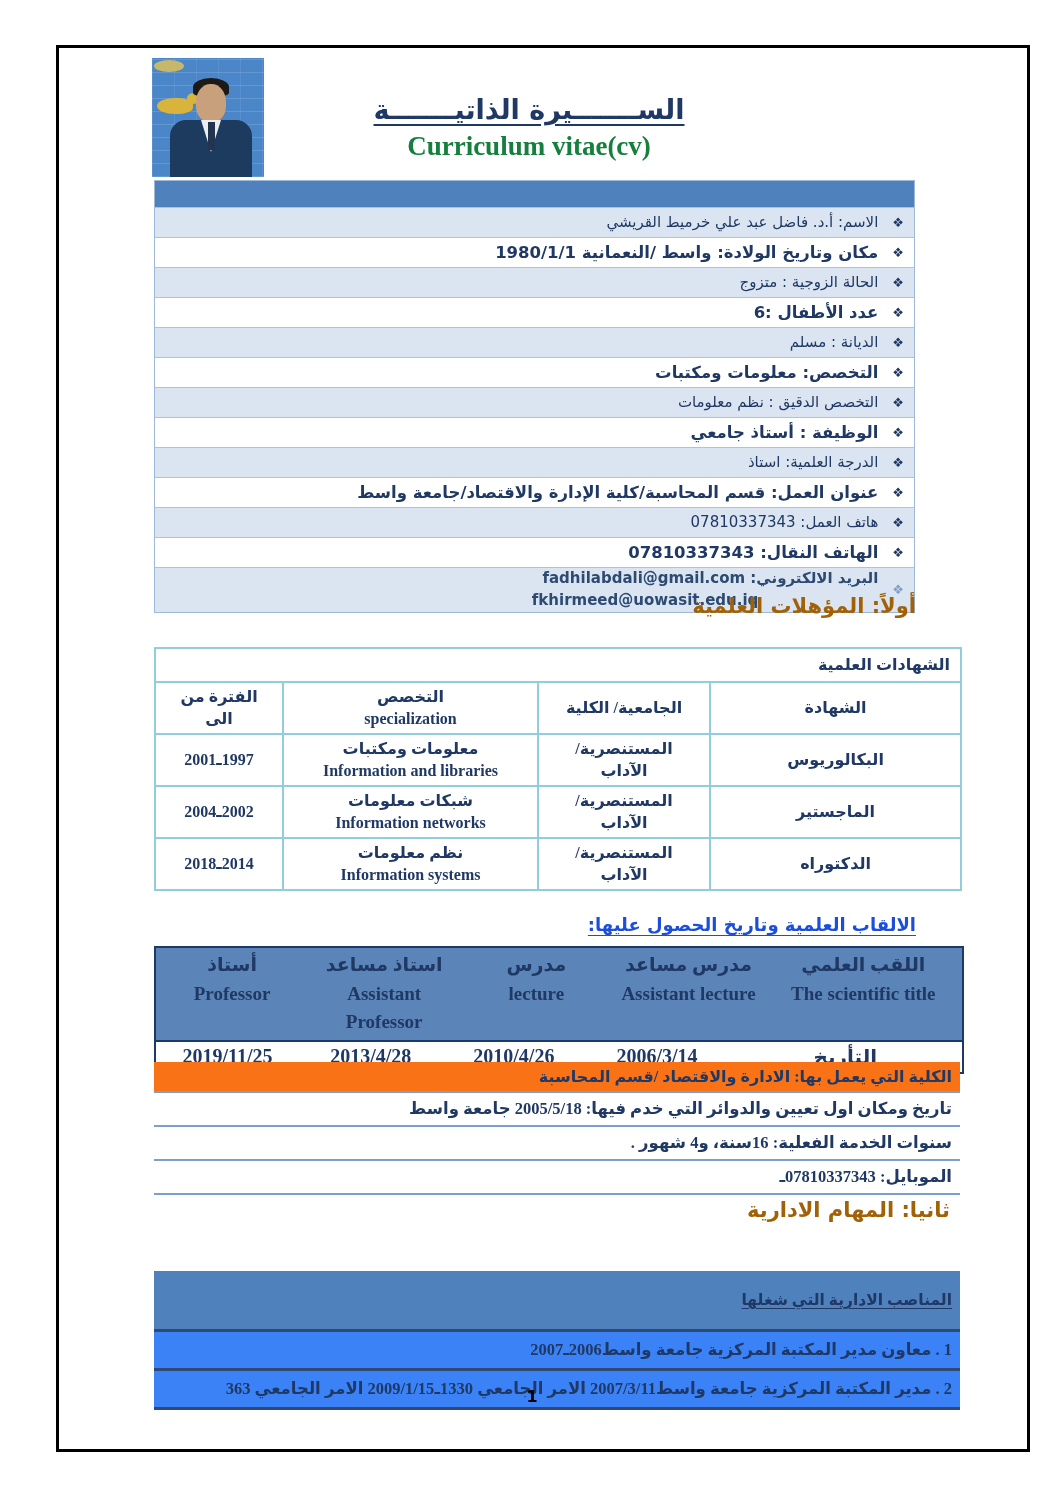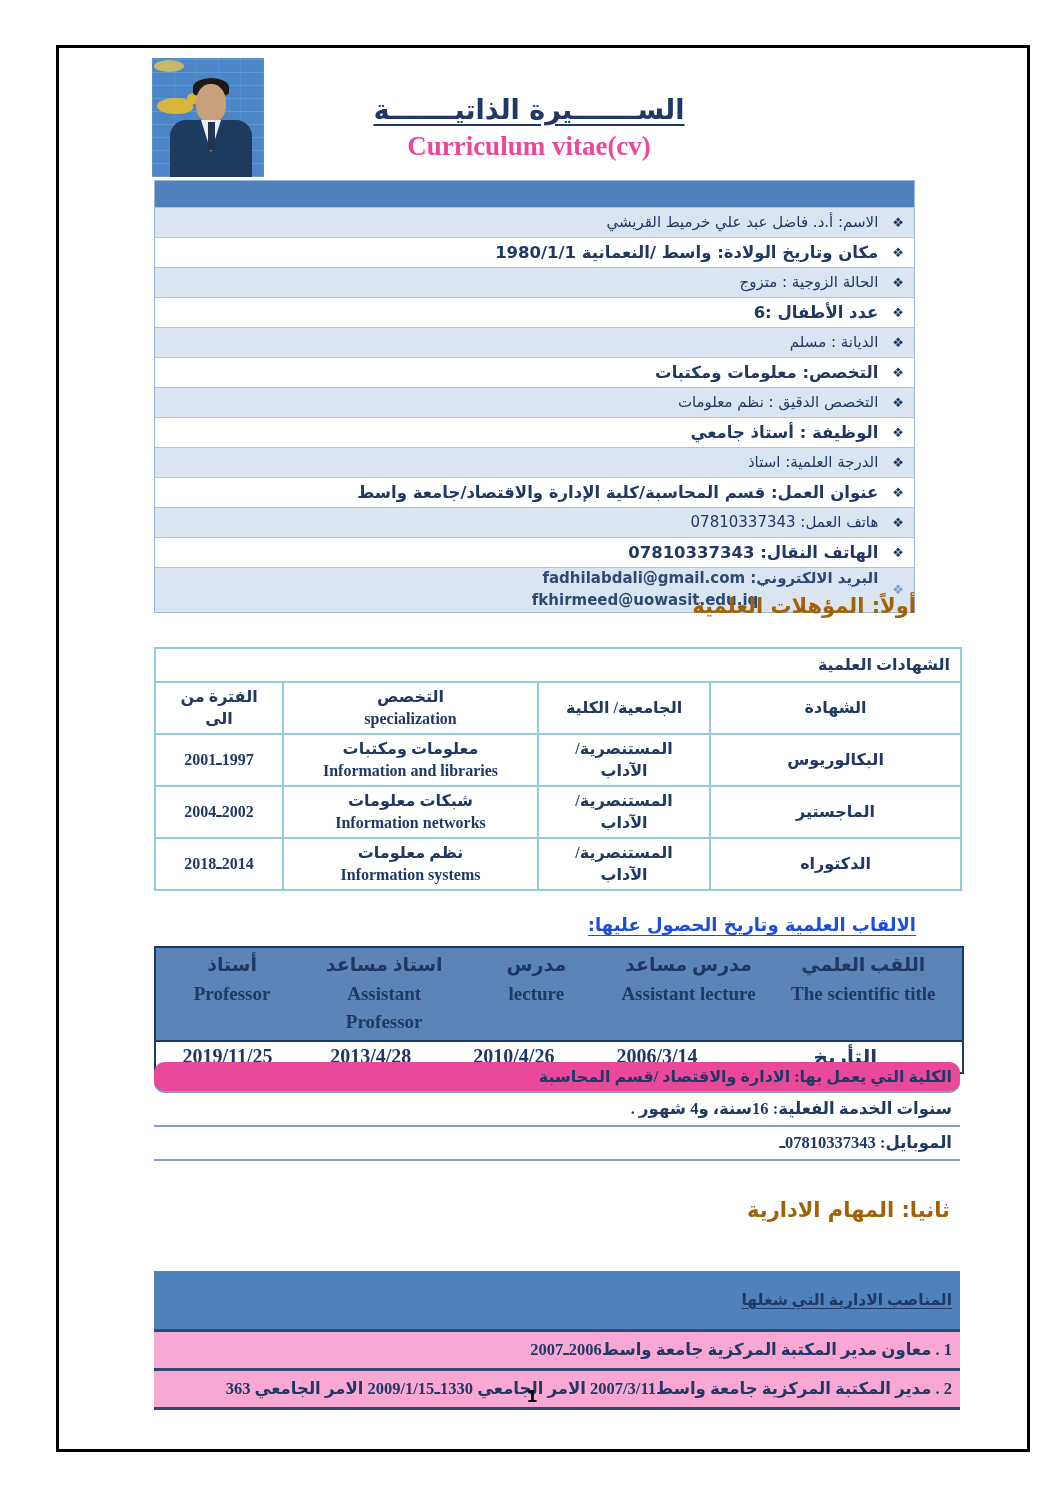--- a/index.html
+++ b/index.html
@@ -26,21 +26,21 @@
   .p-body{position:absolute;left:18px;top:62px;width:82px;height:60px;background:#1d3a5f;
         border-radius:16px 16px 0 0;}
   .p-shirt{position:absolute;left:49px;top:62px;width:20px;height:32px;background:#e9eef3;
         clip-path:polygon(0 0,100% 0,50% 100%);}
   .p-tie{position:absolute;left:56px;top:64px;width:7px;height:28px;background:#22344f;}
 
   
   .titleblock{position:absolute;left:295px;top:94px;width:440px;text-align:center;direction:rtl;}
   .title-ar{font-size:27px;font-weight:bold;color:#1f3864;text-decoration:underline;
             text-underline-offset:5px;letter-spacing:0;}
-  .title-en{font-size:27px;font-weight:bold;color:#ec4899;direction:ltr;
+  .title-en{font-size:27px;font-weight:bold;color:#15803d;direction:ltr;
             font-family:"Liberation Serif","DejaVu Sans",serif;margin-top:6px;}
 
   
   .info{position:absolute;left:140px;top:180px;width:759px;border:1px solid #9db8d9;}
   .ibar{height:26px;background:#4f81bd;}
   .irow{display:flex;align-items:center;min-height:29px;border-top:1px solid #a9c3e0;
         padding:0 10px 0 6px;gap:14px;font-size:15px;background:#fff;}
   .irow.shade{background:#dbe5f1;}
   .irow.bold{font-weight:bold;font-size:16.5px;}
   .bullet{color:#1f3864;font-size:13px;flex:0 0 auto;}
@@ -74,29 +74,29 @@
   .thead{display:flex;background:#5b84b8;}
   .thead .tcell{flex:1 1 0;text-align:center;white-space:pre-line;font-size:19px;
           padding:3px 2px;line-height:1.5;}
   .trow{display:flex;background:#fff;border-top:2px solid #1b3a66;}
   .trow .tcell{flex:1 1 0;text-align:center;font-size:20px;padding:3px 20px;}
   .tcell.c0{flex:0 0 24%;}
 
   
   .college{position:absolute;left:140px;top:1062px;width:806px;color:#1f3864;font-weight:bold;
            font-family:"Liberation Serif","DejaVu Sans",serif;}
-  .chead{background:#ec4899;padding:5px 8px;font-size:16px;border-bottom:2px solid #7ba0c9;border-radius:11px;}
+  .chead{background:#f97316;padding:5px 8px;font-size:16px;border-bottom:2px solid #7ba0c9;}
   .crow{background:#fff;padding:6px 8px;font-size:16.5px;border-bottom:2px solid #7ba0c9;}
 
   
   .positions{position:absolute;left:140px;top:1271px;width:806px;color:#1f3864;font-weight:bold;
            font-family:"Liberation Serif","DejaVu Sans",serif;}
   .phead{background:#4f81bd;padding:20px 8px;font-size:15.5px;border-bottom:3px solid #2e4a74;}
   .phead span{text-decoration:underline;text-underline-offset:3px;}
-  .prow{background:#f9a8d4;padding:8px 8px;font-size:16.5px;border-bottom:3px solid #2e4a74;}
+  .prow{background:#3b82f6;padding:8px 8px;font-size:16.5px;border-bottom:3px solid #2e4a74;}
 
   .pagenum{position:absolute;left:98px;top:1387px;width:840px;text-align:center;color:#000;
            font-weight:bold;font-size:16px;direction:ltr;}
 </style>
 </head>
 <body>
 
 <div class="page">
   <div class="frame"></div>
 
@@ -237,20 +237,21 @@
         <div class="tcell">2006/3/14</div>
         <div class="tcell">2010/4/26</div>
         <div class="tcell">2013/4/28</div>
         <div class="tcell">2019/11/25</div>
       </div>
   </div>
 
   <div class="college">
     <div class="chead">الكلية التي يعمل بها: الادارة والاقتصاد /قسم المحاسبة</div>
     <div id="college-rows">
+        <div class="crow">تاريخ ومكان اول تعيين والدوائر التي خدم فيها: 2005/5/18 جامعة واسط</div>
         <div class="crow">سنوات الخدمة الفعلية: 16سنة، و4 شهور .</div>
         <div class="crow">الموبايل: 07810337343ـ</div>
       </div>
   </div>
 
   <div class="h-black" id="heading-admin">ثانيا: المهام الادارية</div>
 
   <div class="positions">
     <div class="phead">
       <span>المناصب الادارية التي شغلها</span>

